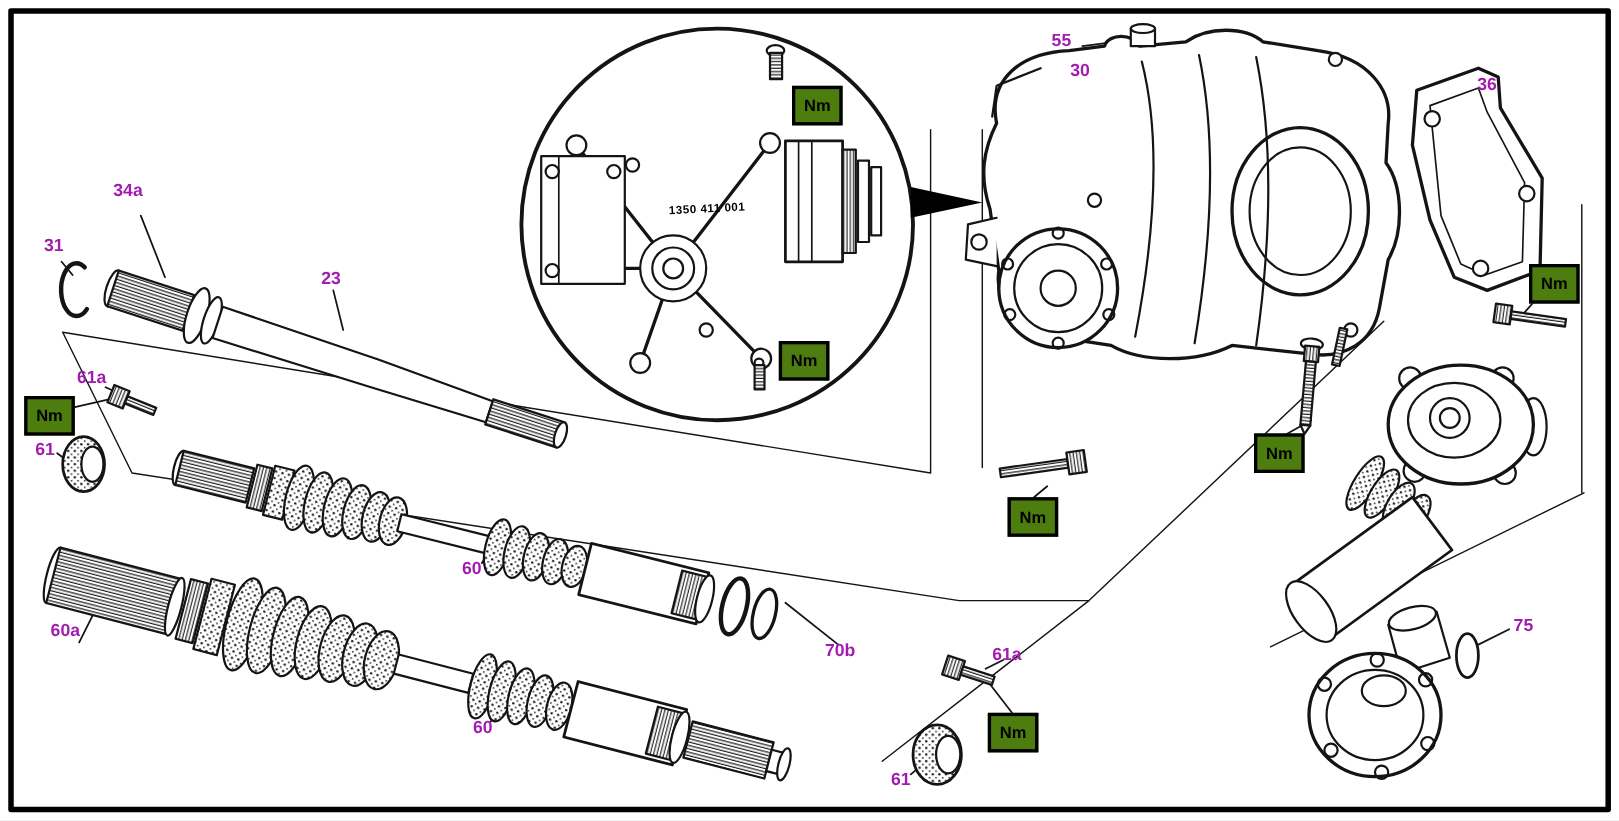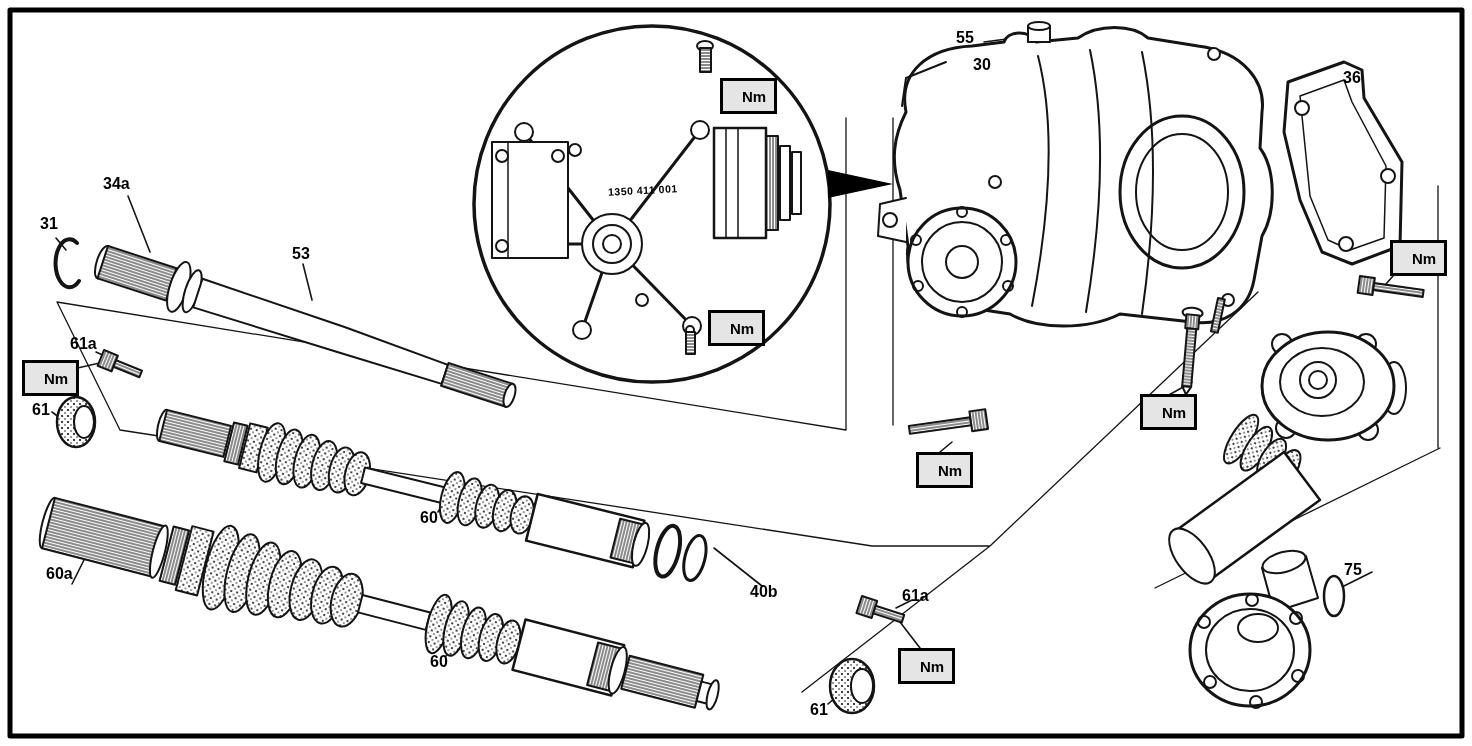--- a/index.html
+++ b/index.html
@@ -2,27 +2,27 @@
 <html><head>
 <meta charset="utf-8">
 <style>
   html,body{margin:0;padding:0;background:#e9e9e9;}
   .canvas{
     position:relative;width:1472px;height:746px;background:#fff;
     font-family:"Liberation Sans",sans-serif;overflow:hidden;
   }
   svg.art{position:absolute;left:0;top:0;display:block;}
   .part-label{
-    position:absolute;font-weight:bold;font-size:16px;color:#000000;
+    position:absolute;font-weight:bold;font-size:16px;color:#a21caf;
     line-height:1;white-space:nowrap;
   }
   .nm-box{
-    position:absolute;width:40px;height:30px;border:3px solid #000;background:#e5e5e5;
+    position:absolute;width:40px;height:30px;border:3px solid #000;background:#4d7c0f;
     display:flex;align-items:center;justify-content:center;
-    font-weight:bold;font-size:15px;color:#000;padding-left:11px;
+    font-weight:bold;font-size:15px;color:#000;
   }
   .detail-number{
     position:absolute;font-weight:bold;font-size:10.5px;color:#000;
     letter-spacing:.5px;transform:rotate(-3deg);white-space:nowrap;
   }
 </style>
 </head>
 <body>
 
 <div class="canvas">
@@ -282,35 +282,35 @@
           <circle cx="1210" cy="682" r="6"></circle>
         <circle cx="1256" cy="702" r="6"></circle>
           <circle cx="1298" cy="676" r="6"></circle>
         <circle cx="1296" cy="618" r="6"></circle>
           <circle cx="1252" cy="600" r="6"></circle>
       </g>
 
     </g>
   </svg>
 
-  <div class="part-label" style="left:103px;top:176px">34a</div>
+  <div class="part-label" style="left:103px;top:166px">34a</div>
   <div class="part-label" style="left:40px;top:216px">31</div>
-  <div class="part-label" style="left:292px;top:246px">53</div>
+  <div class="part-label" style="left:292px;top:246px">23</div>
   <div class="part-label" style="left:956px;top:30px">55</div>
   <div class="part-label" style="left:973px;top:57px">30</div>
   <div class="part-label" style="left:1343px;top:70px">36</div>
   <div class="part-label" style="left:70px;top:336px">61a</div>
   <div class="part-label" style="left:32px;top:402px">61</div>
   <div class="part-label" style="left:420px;top:510px">60</div>
   <div class="part-label" style="left:46px;top:566px">60a</div>
-  <div class="part-label" style="left:750px;top:584px">40b</div>
+  <div class="part-label" style="left:750px;top:584px">70b</div>
   <div class="part-label" style="left:430px;top:654px">60</div>
   <div class="part-label" style="left:902px;top:588px">61a</div>
   <div class="part-label" style="left:810px;top:702px">61</div>
-  <div class="part-label" style="left:1344px;top:562px">75</div>
+  <div class="part-label" style="left:1376px;top:562px">75</div>
 
   <div class="nm-box" style="left:720px;top:78px">Nm</div>
   <div class="nm-box" style="left:708px;top:310px">Nm</div>
   <div class="nm-box" style="left:22px;top:360px">Nm</div>
   <div class="nm-box" style="left:1390px;top:240px">Nm</div>
   <div class="nm-box" style="left:1140px;top:394px">Nm</div>
   <div class="nm-box" style="left:916px;top:452px">Nm</div>
   <div class="nm-box" style="left:898px;top:648px">Nm</div>
 
   <div class="detail-number" style="left:608px;top:184px">1350 411 001</div>

